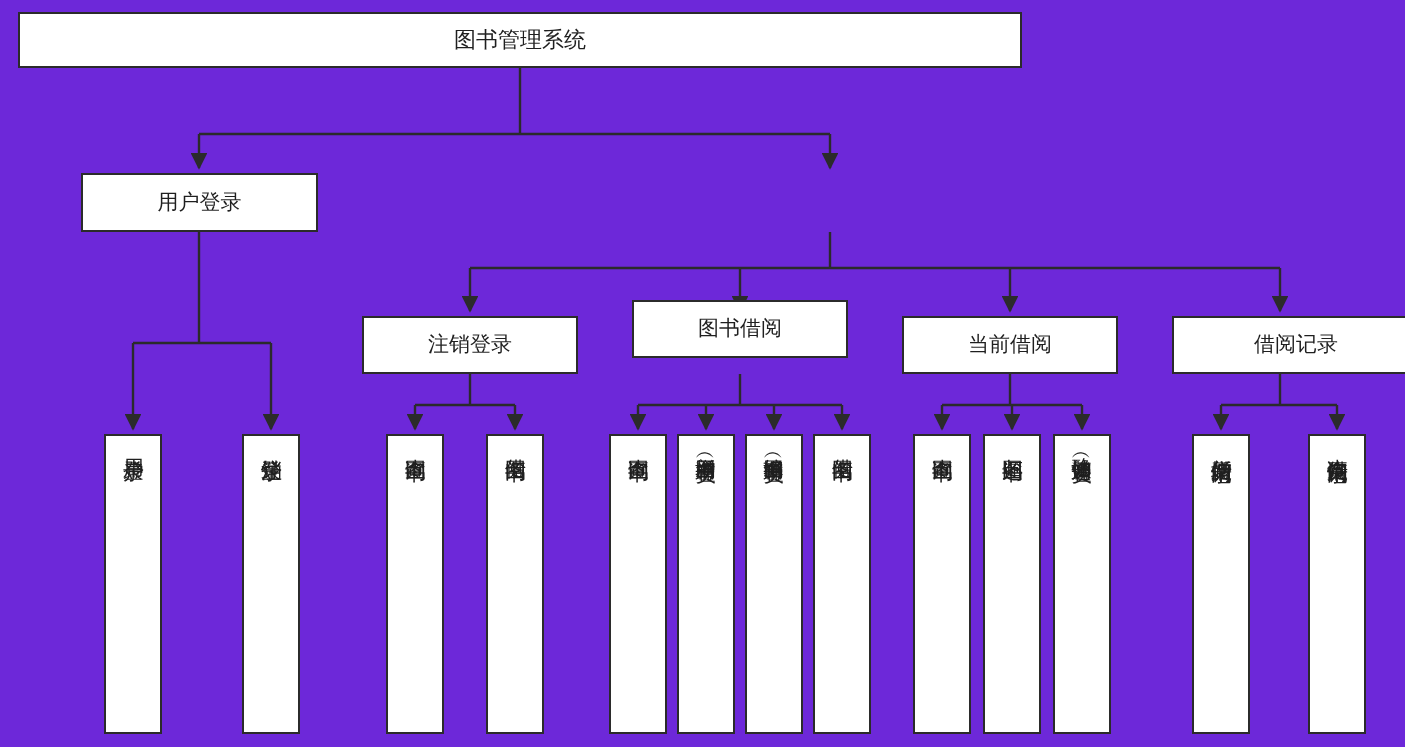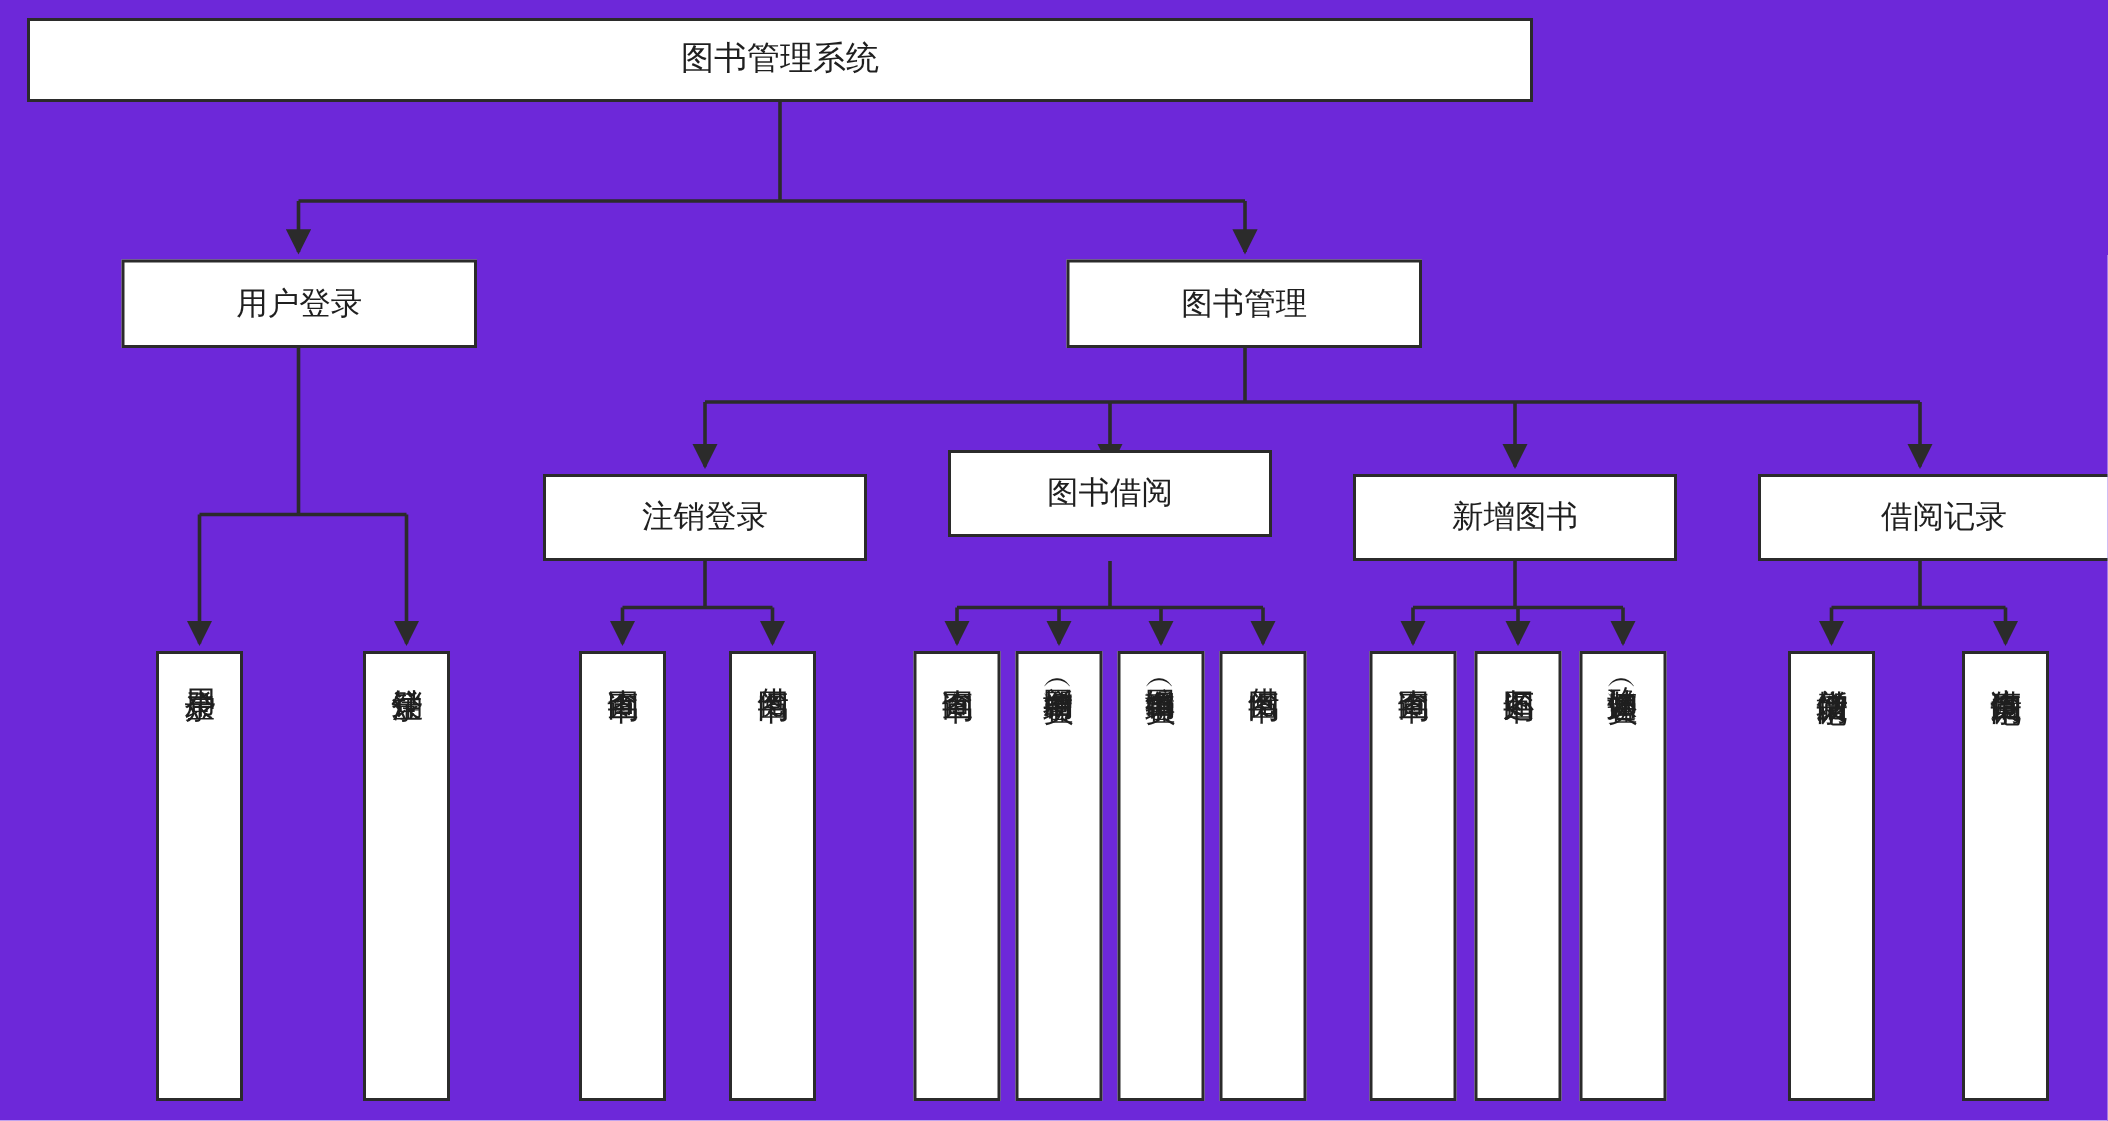--- a/index.html
+++ b/index.html
@@ -132,32 +132,29 @@
     </g>
   </svg>
 
   <div class="node horiz root" style="left:18px; top:12px; width:1004px; height:56px;">
     <span class="label">图书管理系统</span>
   </div>
 
   <div class="node horiz" style="left:81px; top:173px; width:237px; height:59px;">
     <span class="label">用户登录</span>
   </div>
-  <div class="node horiz" style="left:711px; top:173px; width:237px; height:59px;">
-    <span class="label">图书管理</span>
-  </div>
 
   <div class="node horiz" style="left:362px; top:316px; width:216px; height:58px;">
     <span class="label">注销登录</span>
   </div>
   <div class="node horiz" style="left:632px; top:300px; width:216px; height:58px;">
     <span class="label">图书借阅</span>
   </div>
   <div class="node horiz" style="left:902px; top:316px; width:216px; height:58px;">
-    <span class="label">新增图书</span>
+    <span class="label">当前借阅</span>
   </div>
   <div class="node horiz" style="left:1172px; top:316px; width:248px; height:58px;">
     <span class="label">借阅记录</span>
   </div>
 
   <div class="node vert" style="left:104px; top:434px; width:58px; height:300px;">
     <span class="label">用户登录</span>
   </div>
   <div class="node vert" style="left:242px; top:434px; width:58px; height:300px;">
     <span class="label">注销登录</span>

